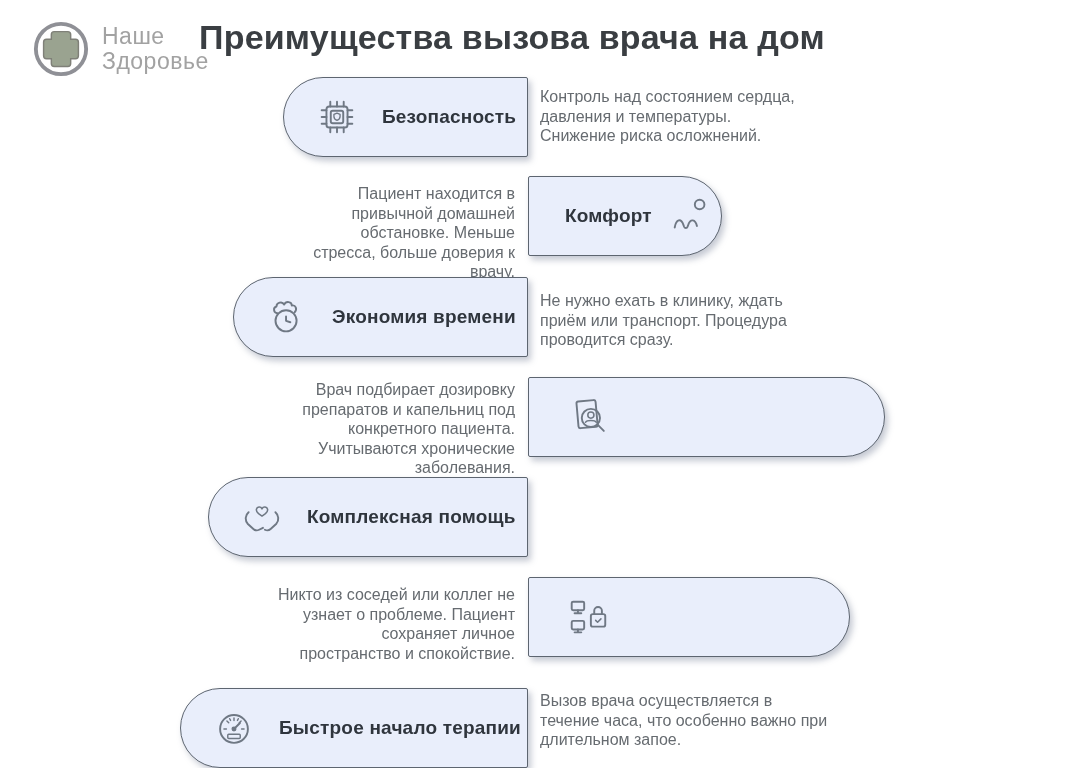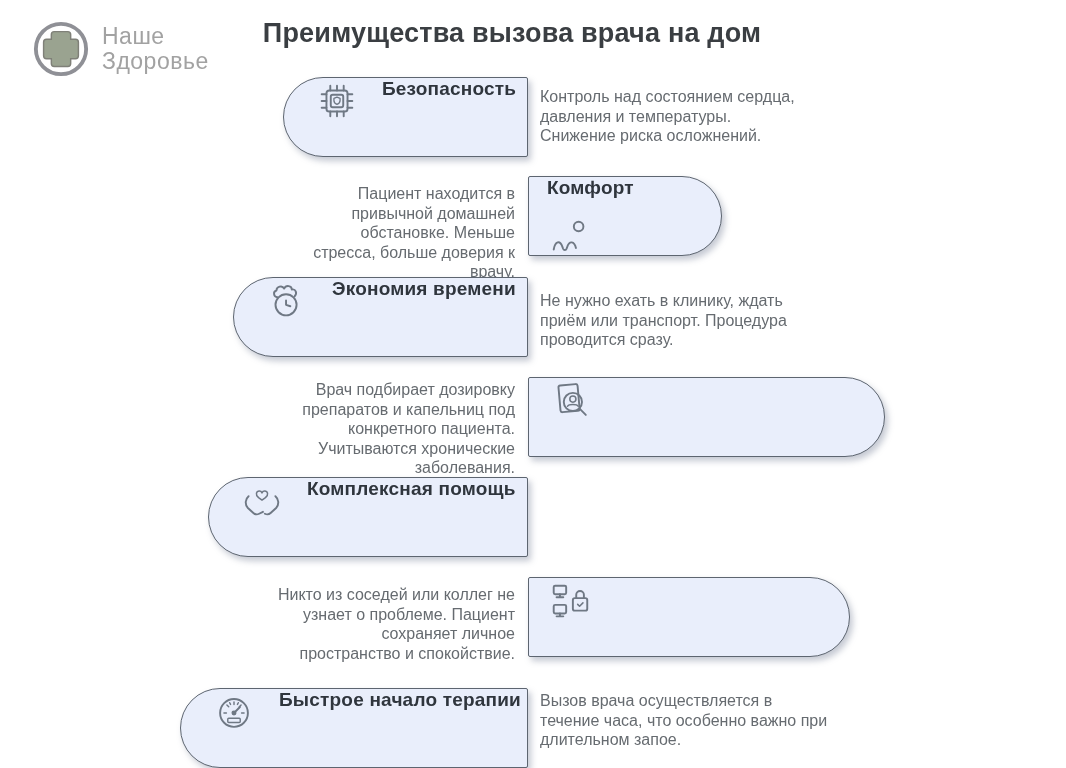--- a/index.html
+++ b/index.html
@@ -5,29 +5,29 @@
   * { margin:0; padding:0; box-sizing:border-box; }
   html,body { width:1066px; height:768px; background:#ffffff; overflow:hidden;
               font-family:"Liberation Sans", sans-serif; }
   .stage { position:relative; width:1066px; height:768px; background:#ffffff; }
 
   
   .logo { position:absolute; top:20px; left:32px; display:flex; align-items:center; gap:12px; }
   .logo-mark { width:58px; height:58px; flex:0 0 auto; }
   .logo-text { font-size:23px; color:#a2a2a2; line-height:1.1; letter-spacing:.5px; }
   .page-title { position:absolute; top:18px; left:512px; transform:translateX(-50%);
-                font-size:27px; font-weight:bold; color:#3a3e42; white-space:nowrap;
+                font-size:34px; font-weight:bold; color:#3a3e42; white-space:nowrap;
                 letter-spacing:.2px; }
 
   
   .card { position:absolute; height:80px; background:#e9eefb; border:1.6px solid #5d6570;
-          box-shadow:3px 4px 6px rgba(110,120,145,.40); display:flex; }
+          box-shadow:3px 4px 6px rgba(110,120,145,.40); display:flex; align-items:center; }
   .card-left  { border-radius:40px 2px 2px 40px; padding-left:30px; gap:22px; }
-  .card-right { border-radius:2px 40px 40px 2px; padding:0 32px 0 18px;
-                justify-content:space-between; gap:16px;flex-direction:column; }
+  .card-right { border-radius:2px 40px 40px 2px; padding:0 32px 0 36px;
+                justify-content:space-between; gap:16px; }
   .card-title { font-size:19px; font-weight:bold; color:#2f353d; white-space:nowrap;
                 letter-spacing:.2px; }
   .icon { width:46px; height:46px; display:flex; align-items:center; justify-content:center;
           flex:0 0 auto; }
   .icon svg { width:46px; height:46px; fill:none; stroke:#6f7884; stroke-width:2;
               stroke-linecap:round; stroke-linejoin:round; }
 
   
   .desc { position:absolute; font-size:16px; color:#666b70; line-height:1.22; }
   .desc-left { text-align:right; }

